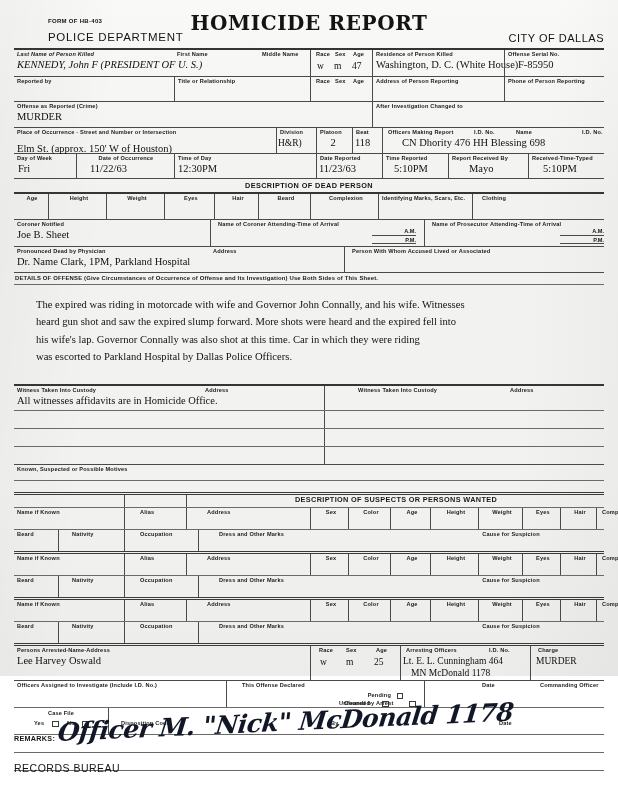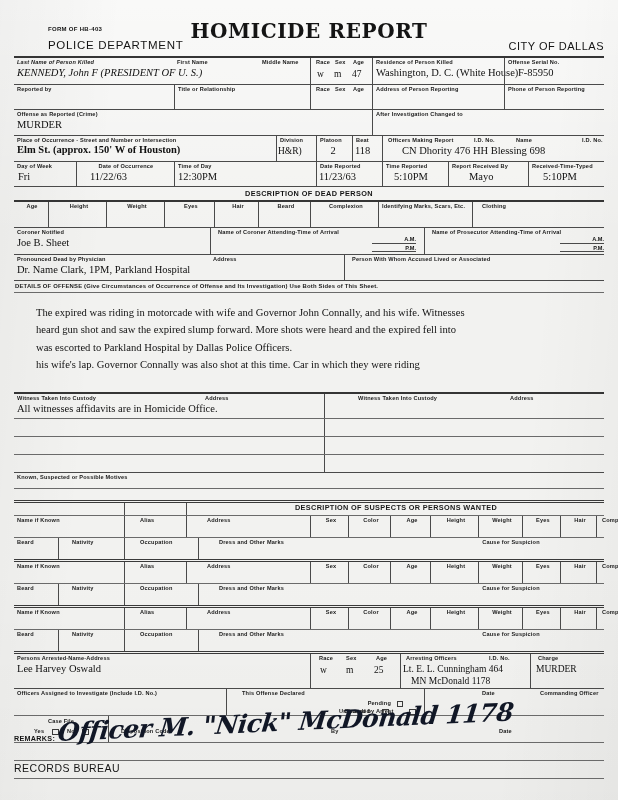--- a/index.html
+++ b/index.html
@@ -9,28 +9,28 @@
   }
   body {
     width: 618px;
     height: 800px;
     overflow: hidden;
     font-family: "Liberation Sans", sans-serif;
   }
   #page {
     position: relative;
     width: 618px;
-    height: 800px;
+    height: 676px;
     background: #f2f2f0;
     background-image:
       linear-gradient(95deg, rgba(0,0,0,0.035) 0%, rgba(0,0,0,0) 18%, rgba(0,0,0,0) 82%, rgba(0,0,0,0.03) 100%),
       linear-gradient(180deg, rgba(255,255,255,0.55) 0%, rgba(0,0,0,0) 30%, rgba(0,0,0,0) 70%, rgba(0,0,0,0.025) 100%);
     color: #141414;
     box-sizing: border-box;
-    padding: 16px 14px;
+    padding: 8px 14px;
   }
   .form {
     position: relative;
     width: 590px;
     margin: 0 auto;
   }
 
   
   .lbl {
     font-size: 5.6px;
@@ -245,21 +245,21 @@
       <div class="cell vline" style="left:358px; width:232px;">
         <div class="lbl">After Investigation Changed to</div>
         <div class="val" style="position:absolute;top:9px;left:3px;"></div>
       </div>
     </div>
 
     <div class="hr-med"></div>
     <div class="row" style="height:25px;">
       <div class="cell" style="left:0; width:262px;">
         <div class="lbl">Place of Occurrence - Street and Number or Intersection</div>
-        <div class="val" style="position:absolute;top:8px;left:3px;font-weight:bold;">Elm  St.  (approx. 150' W of Houston)</div>
+        <div class="val" style="position:absolute;top:15px;left:3px;">Elm  St.  (approx. 150' W of Houston)</div>
       </div>
       <div class="cell vline" style="left:262px; width:40px;">
         <div class="lbl">Division</div>
         <div class="val sm" style="position:absolute;top:9px;left:1px;">H&amp;R)</div>
       </div>
       <div class="cell vline" style="left:302px; width:36px;">
         <div class="lbl">Platoon</div>
         <div class="val ctr" style="position:absolute;top:9px;left:0;width:32px;">2</div>
       </div>
       <div class="cell vline" style="left:338px; width:30px;">
@@ -380,22 +380,22 @@
 
     <div class="hr-med"></div>
     <div style="padding:2px 0 0 1px;">
       <div class="lbl" style="font-size:5.9px;">DETAILS OF OFFENSE (Give Circumstances of Occurrence of Offense and Its Investigation)  Use Both Sides of  This Sheet.</div>
     </div>
     <div class="hr-thin" style="margin-top:2px;"></div>
 
     <div id="narrative">
       <p>The expired was riding in motorcade with wife and Governor John Connally, and his wife.  Witnesses</p>
       <p>heard gun shot and saw the expired slump forward.  More shots were heard and the expired fell into</p>
+      <p>his wife's lap.  Governor Connally was also shot at this time.  Car in which they were riding</p>
       <p>was escorted to Parkland Hospital by Dallas Police Officers.</p>
-      <p>his wife's lap.  Governor Connally was also shot at this time.  Car in which they were riding</p>
     </div>
 
     <div style="height:18px;"></div>
 
     <div class="hr-thick"></div>
     <div class="row" style="height:24px;">
       <div class="cell" style="left:0; width:310px;">
         <div style="position:relative;height:8px;">
           <span class="lbl" style="position:absolute;left:0;">Witness Taken Into Custody</span>
           <span class="lbl" style="position:absolute;left:188px;">Address</span>

